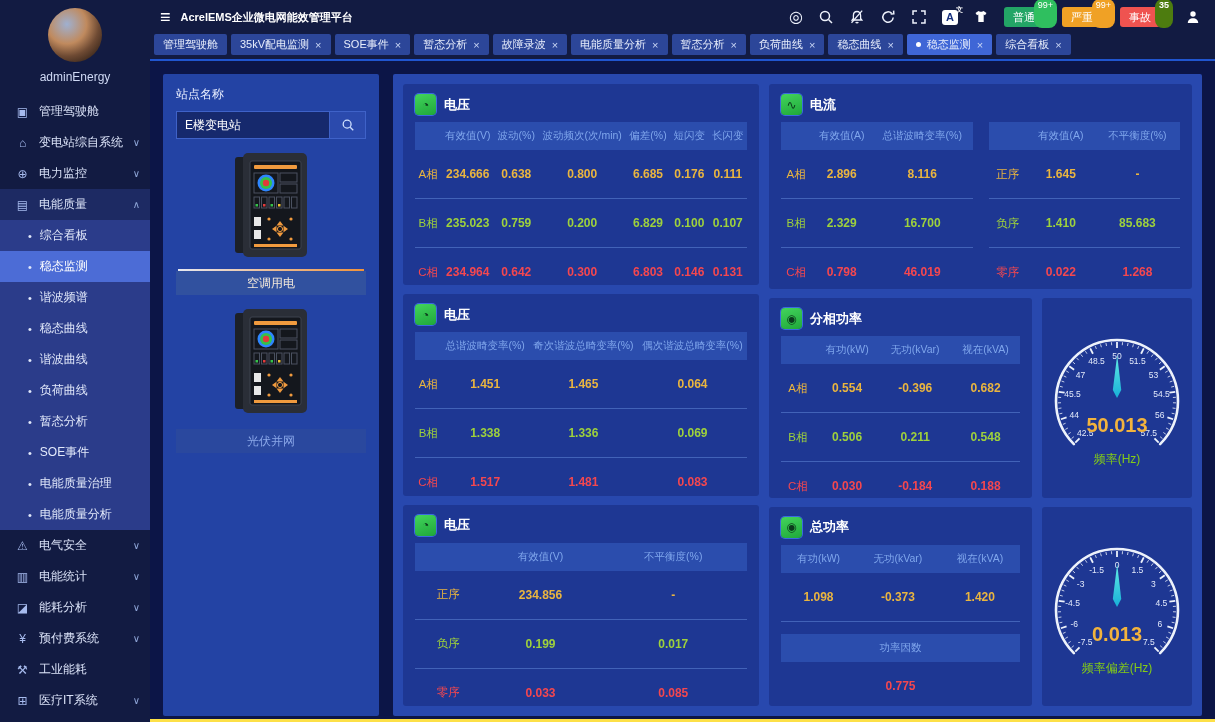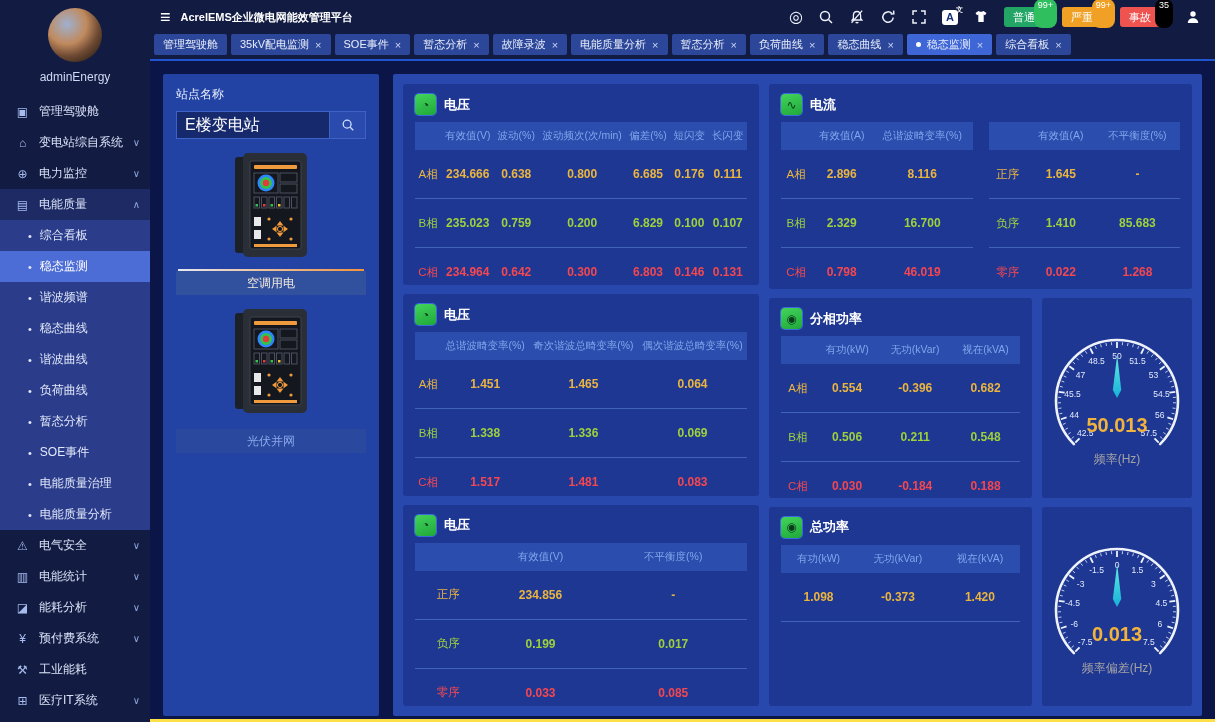--- a/index.html
+++ b/index.html
@@ -31,37 +31,37 @@
   .tico svg{display:block;}
   .langbox{width:16px;height:15px;background:#fff;border-radius:3px;color:#16307f;font-size:11px;
            font-weight:bold;display:flex;align-items:center;justify-content:center;position:relative;}
   .langbox sup{position:absolute;top:-4px;right:-5px;font-size:7px;color:#fff;}
   .abadge{position:relative;height:20px;border-radius:3px;color:#fff;font-size:11px;
           padding:0 9px;display:flex;align-items:center;margin-right:10px;cursor:pointer;}
   .abadge .count{position:absolute;top:-8px;right:-13px;font-size:9px;border-radius:8px;
                  padding:0 4px;height:29px;line-height:13px;color:#fff;white-space:nowrap;}
   .b-normal{background:#23a566;} .b-normal .count{background:#2fbf5f;}
   .b-severe{background:#f0a125;} .b-severe .count{background:#f0a125;}
-  .b-fault{background:#ef5350;}  .b-fault .count{background:#000000;}
+  .b-fault{background:#ef5350;}  .b-fault .count{background:#4d7c0f;font-weight:bold;}
   
   .tabbar{height:25px;background:#121b42;display:flex;align-items:flex-start;gap:4px;
           padding:0 4px;border-bottom:2px solid #2055cf;overflow:hidden;}
   .tab{height:21px;background:#2c4699;color:#e8eefc;font-size:11px;padding:0 9px;border-radius:2px;
        display:inline-flex;align-items:center;gap:6px;cursor:pointer;white-space:nowrap;}
   .tab.active{background:#3f66d6;}
   .tab .adot{width:5px;height:5px;border-radius:50%;background:#fff;}
   .tab .x{font-size:11px;color:#c9d6f5;cursor:pointer;}
   
   .content{flex:1;display:flex;background:#0c1547;min-height:0;border-bottom:3px solid #fde047;}
   .station{width:190px;flex:0 0 190px;margin:13px 0 3px 13px;background:#2343a4;border-radius:2px;
            padding:12px 13px;display:flex;flex-direction:column;overflow:hidden;}
   .station-label{color:#e8eeff;font-size:12px;}
   .search-row{display:flex;margin-top:8px;}
   .search-row input{flex:1;min-width:0;height:26px;background:#16296d;border:1px solid #3f62c8;
-                    color:#fff;font-size:16px;padding:0 8px;outline:none;}
+                    color:#fff;font-size:12px;padding:0 8px;outline:none;}
   .search-row button{width:36px;height:28px;background:#2b4aad;border:1px solid #3f62c8;border-left:none;
                      display:flex;align-items:center;justify-content:center;cursor:pointer;}
   .device{margin-top:12px;}
   .dev-img{display:flex;justify-content:center;}
   .sel-line{height:2px;background:linear-gradient(90deg,#e6e9f2,#f0923a);margin:6px 2px 0;}
   .dev-label{height:24px;line-height:24px;text-align:center;font-size:12px;background:#31519f;
              color:#f3e9da;cursor:pointer;}
   .dev-label.dim{background:#2a489e;color:#8aa7e8;margin-top:10px;}
   .main{flex:1;margin:13px 13px 3px 14px;background:#2848ae;border-radius:2px;padding:10px;
         display:flex;gap:10px;min-width:0;overflow:hidden;}
@@ -79,21 +79,21 @@
   .tables{display:flex;flex-direction:column;gap:12px;}
   .tables.rowlay{flex-direction:row;gap:16px;}
   .tables.rowlay table{flex:1;}
   table{width:100%;border-collapse:collapse;}
   thead th{background:#2b4dad;color:#7fa6ec;font-weight:normal;font-size:10.5px;
            padding:7px 3px;white-space:nowrap;}
   tbody td{text-align:center;font-size:12px;font-weight:bold;padding:0 3px;height:48px;
            border-bottom:1px solid rgba(110,150,230,.45);}
   td.rowlabel{font-weight:normal;font-size:11.5px;}
   .tone-yellow{color:#eab53f;} .tone-green{color:#9ed13c;} .tone-red{color:#f4474f;}
-  .gauge-title{margin-top:-24px;color:#a3a3a3;font-size:12px;text-align:right;}
+  .gauge-title{margin-top:-24px;color:#84cc16;font-size:12px;text-align:right;}
 </style>
 </head>
 <body>
 
 <div class="app">
   <aside class="sidebar">
     <div class="avatar"></div>
     <div class="username">adminEnergy</div>
     <nav id="menu">
         <div class="side-item">
@@ -711,20 +711,32 @@
                       </tr>
                     </thead>
                     <tbody>
                       <tr class="tone-yellow">
                         <td>1.098</td>
                         <td>-0.373</td>
                         <td>1.420</td>
                       </tr>
                     </tbody>
                   </table>
+                  <table>
+                    <thead>
+                      <tr>
+                        <th>功率因数</th>
+                      </tr>
+                    </thead>
+                    <tbody>
+                      <tr class="tone-red">
+                        <td>0.775</td>
+                      </tr>
+                    </tbody>
+                  </table>
                 </div>
               </div>
             <div class="gpanel">
                 <svg width="148" height="148" viewBox="0 0 148 148">
                   <path d="M30.866486347620594 117.13351365237939 A61 61 0 1 1 117.1335136523794 117.13351365237939" fill="none" stroke="#edf2fb" stroke-width="2.6" stroke-linecap="round"></path>
                   <line x1="32.280699909993686" y1="115.7193000900063" x2="36.52334059711297" y2="111.47665940288701" stroke="#edf2fb" stroke-width="1.8" opacity="1"></line>
                   <line x1="28.539718676228432" y1="111.60801539517269" x2="30.8512584045558" y2="109.69574342592662" stroke="#edf2fb" stroke-width="1" opacity="0.8"></line>
                   <line x1="25.20224611780084" y1="107.16291929327568" x2="27.683487840624522" y2="105.4766691597193" stroke="#edf2fb" stroke-width="1" opacity="0.8"></line>
                   <line x1="22.297905877412056" y1="102.4234667720012" x2="24.926825917543646" y2="100.97820574969606" stroke="#edf2fb" stroke-width="1" opacity="0.8"></line>
                   <line x1="19.852477084645116" y1="97.43172554745206" x2="22.605740961697066" y2="96.24028187554772" stroke="#edf2fb" stroke-width="1" opacity="0.8"></line>

